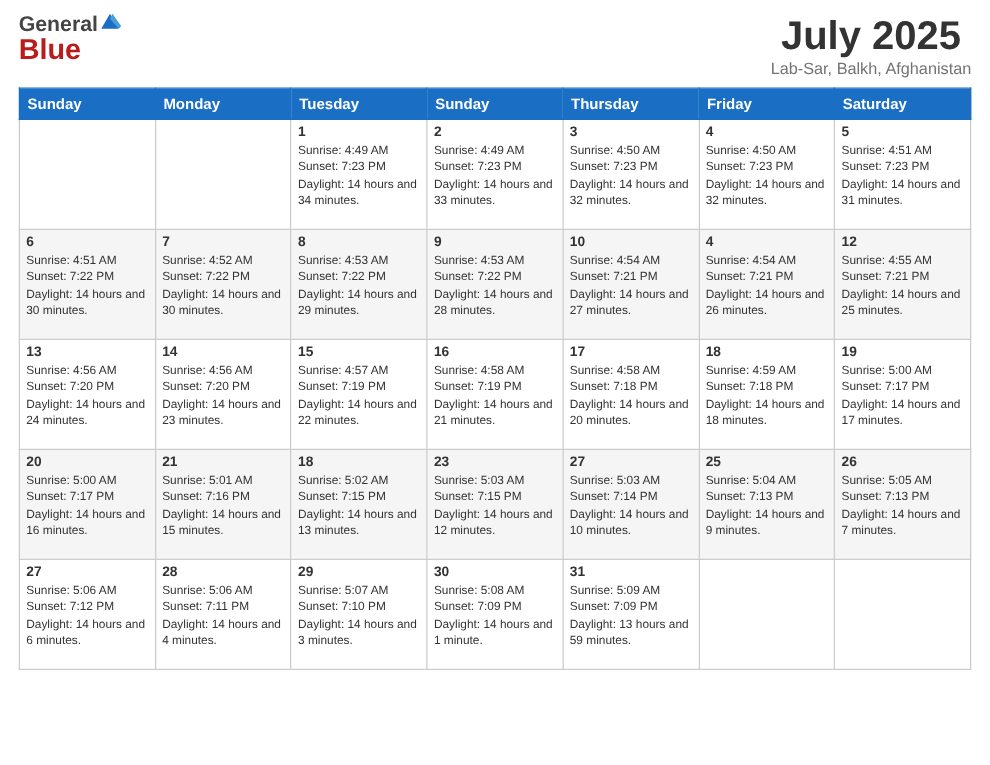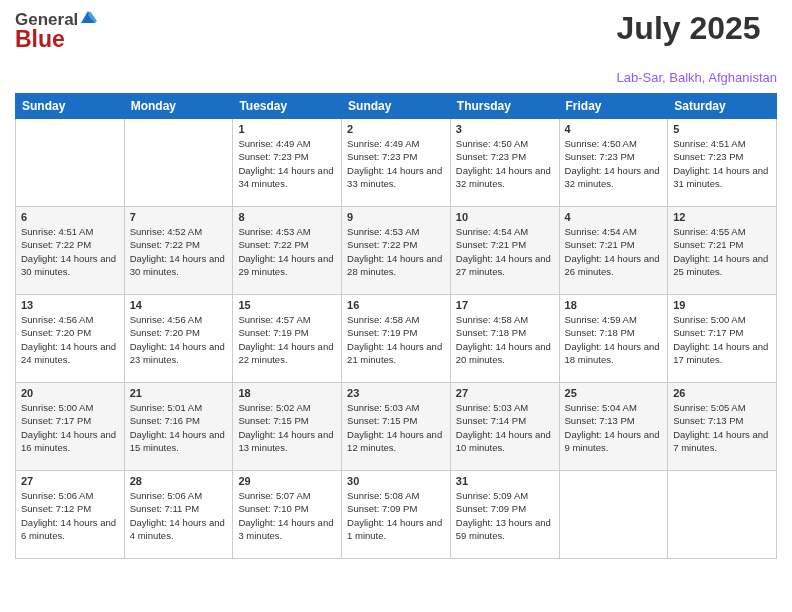--- a/index.html
+++ b/index.html
@@ -21,21 +21,21 @@
       display: flex;
       justify-content: space-between;
       align-items: flex-start;
       margin-bottom: 8px;
     }
     .logo {
       display: flex;
       align-items: center;
     }
     .title-block {
-      text-align: left;
+      text-align: center;
     }
     .calendar {
       flex: 1;
       border: 1px solid #ccc;
       border-collapse: collapse;
       width: 100%;
       table-layout: fixed;
       padding-left: 26px;
     }
     .calendar th {
@@ -87,21 +87,21 @@
           <svg width="18" height="18" viewBox="0 0 18 18" style="margin-left:1px;margin-top:-4px;">
             <polygon points="2,14 9,2 16,14" fill="#1a6fc4"></polygon>
             <polygon points="9,6 16,14 18,12 11,2" fill="#4a9fd4"></polygon>
           </svg>
         </div>
         <span style="font-size:23px;font-weight:bold;color:#b91c1c;margin-top:-4px;">Blue</span>
       </div>
     </div>
     <div class="title-block">
       <div style="font-size:32px;font-weight:bold;color:#333;">July 2025</div>
-      <div style="font-size:13px;color:#8b5cf6;margin-top:23px;">Lab-Sar, Balkh, Afghanistan</div>
+      <div style="font-size:13px;color:#737373;">Lab-Sar, Balkh, Afghanistan</div>
     </div>
   </div>
 
   <table class="calendar">
     <thead>
       <tr>
       <th>Sunday</th>
           <th>Monday</th>
           <th>Tuesday</th>
           <th>Sunday</th>

